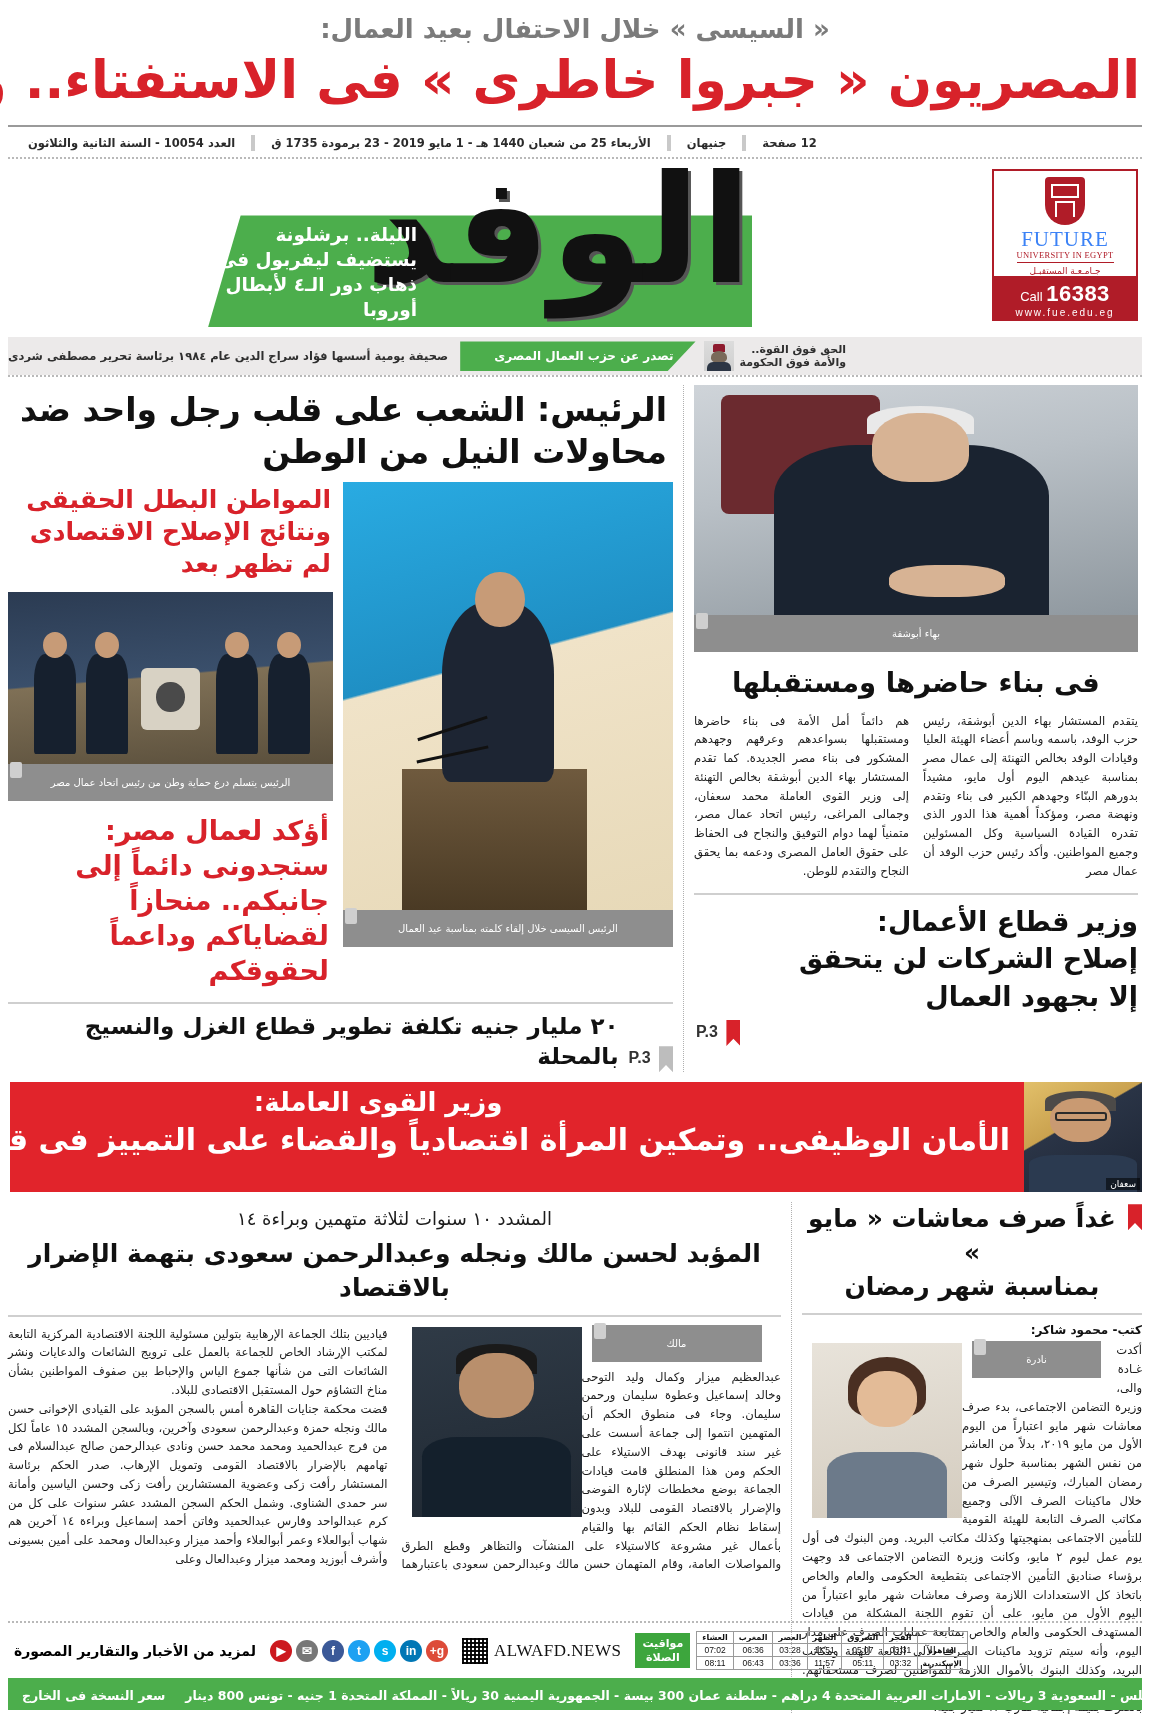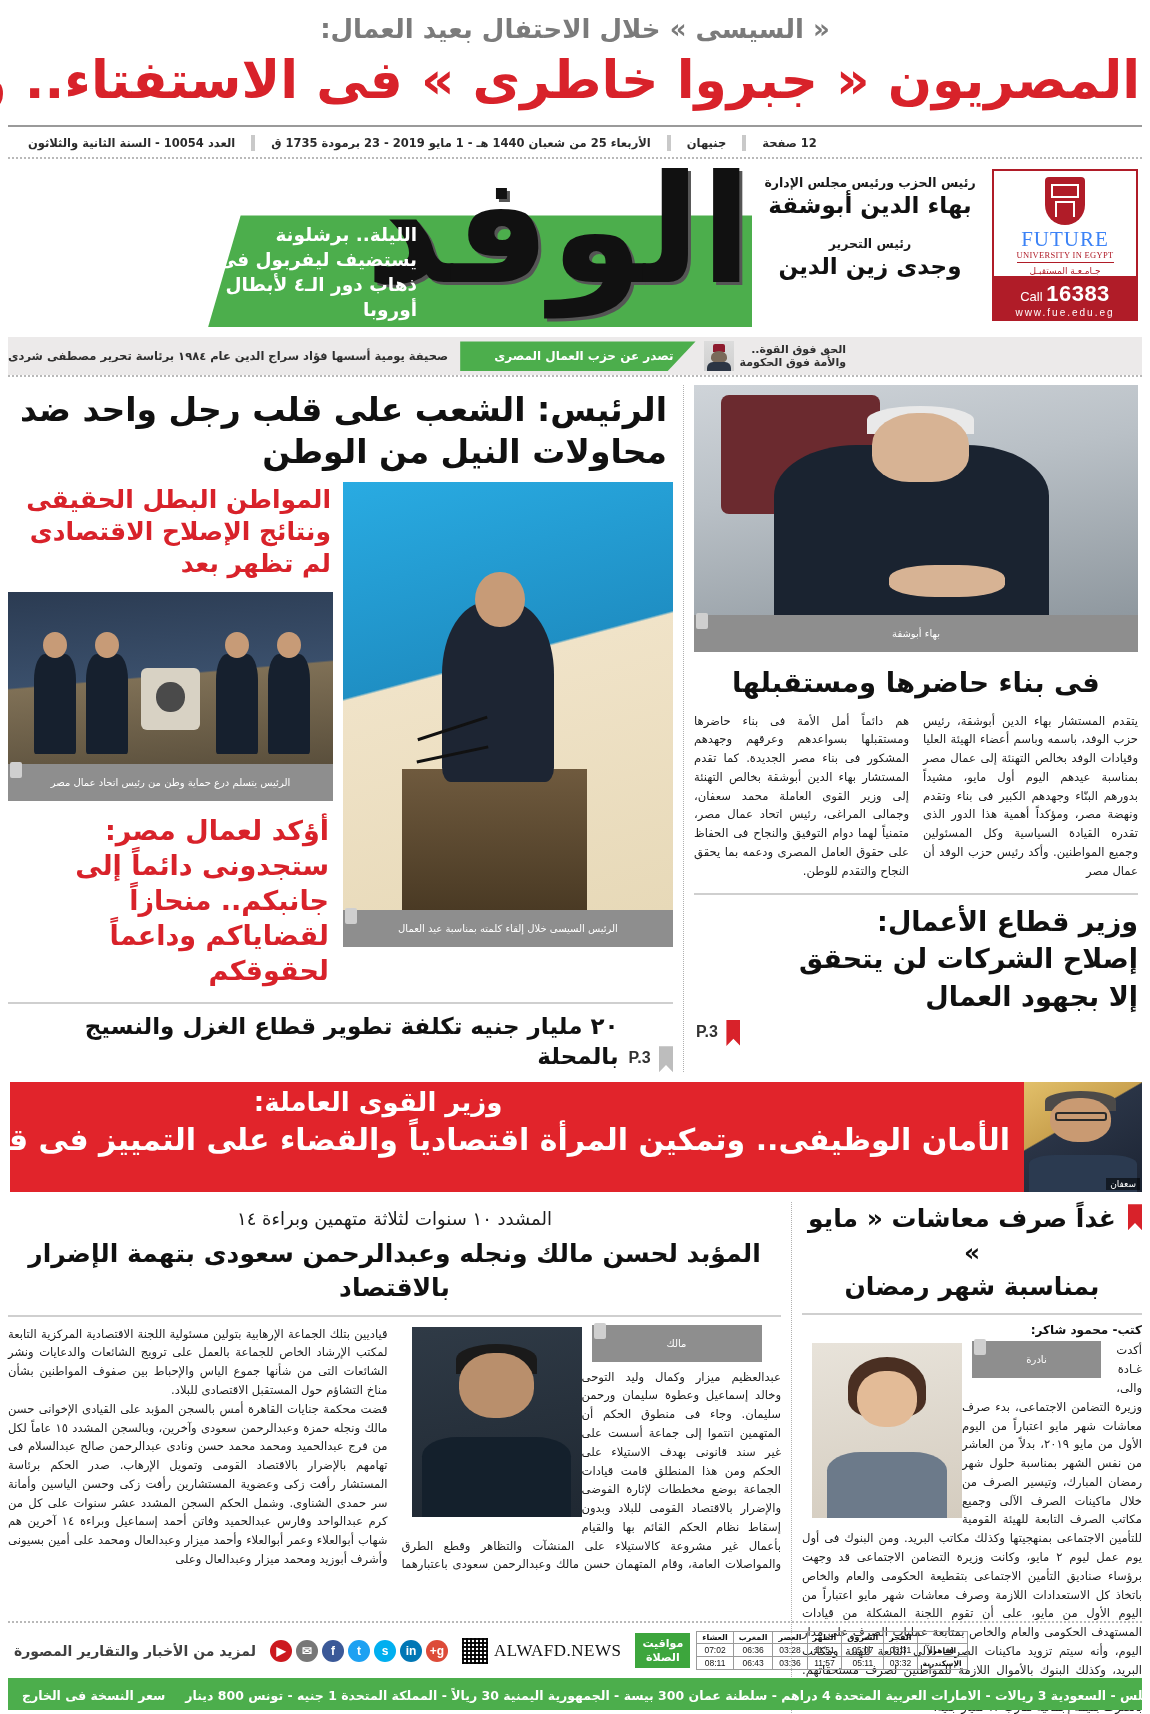--- a/index.html
+++ b/index.html
@@ -284,21 +284,21 @@
   .byline { font-size: 12px; font-weight: bold; color: #111; direction: rtl; margin-bottom: 4px; }
 
   
   .footer { position: absolute; left: 0; right: 0; bottom: 0; }
   .foot-dot { border-top: 2px dotted #b9b9b9; margin: 0 8px; }
   .foot-main {
     display: flex; flex-direction: row-reverse; align-items: center;
     margin: 0 8px; padding: 8px 6px; gap: 14px; direction: rtl;
     border-bottom: 3px solid #4cae4c;
   }
-  .foot-more { font-size: 14px; font-weight: bold; color: #404040; direction: rtl; }
+  .foot-more { font-size: 14px; font-weight: bold; color: #000000; direction: rtl; }
   .socials { display: flex; flex-direction: row-reverse; gap: 4px; }
   .sc { width: 22px; height: 22px; border-radius: 50%; color: #fff; font-size: 12px;
         display: flex; align-items: center; justify-content: center;
         font-family: "Liberation Sans", sans-serif; font-weight: bold; }
   .brandmark { display:flex; flex-direction:row-reverse; align-items:center; gap:6px; }
   .qr { width: 26px; height: 26px;
         background:
           repeating-linear-gradient(90deg,#111 0 2px,#fff 2px 4px),
           repeating-linear-gradient(0deg,#111 0 2px,#fff 2px 4px);
         background-blend-mode: multiply; }
@@ -357,26 +357,20 @@
       </div>
       <div class="fue-bottom">
         <div class="fue-call">
           <span>Call</span>
           <b>16383</b>
         </div>
         <div class="fue-url">www.fue.edu.eg</div>
       </div>
     </div>
 
-    <div class="editors">
-      <div class="ed-role">رئيس الحزب ورئيس مجلس الإدارة</div>
-      <div class="ed-name">بهاء الدين أبوشقة</div>
-      <div class="ed-role">رئيس التحرير</div>
-      <div class="ed-name">وجدى زين الدين</div>
-    </div>
 
     <div class="logo-wrap">
       <div class="green-slab"></div>
       <div class="logo-ar">الوفد</div>
       <div class="sports-box">
         <div>الليلة.. برشلونة يستضيف ليفربول فى ذهاب دور الـ٤ لأبطال أوروبا</div>
         <div class="sports-page">P.11</div>
       </div>
     </div>
   </div>

